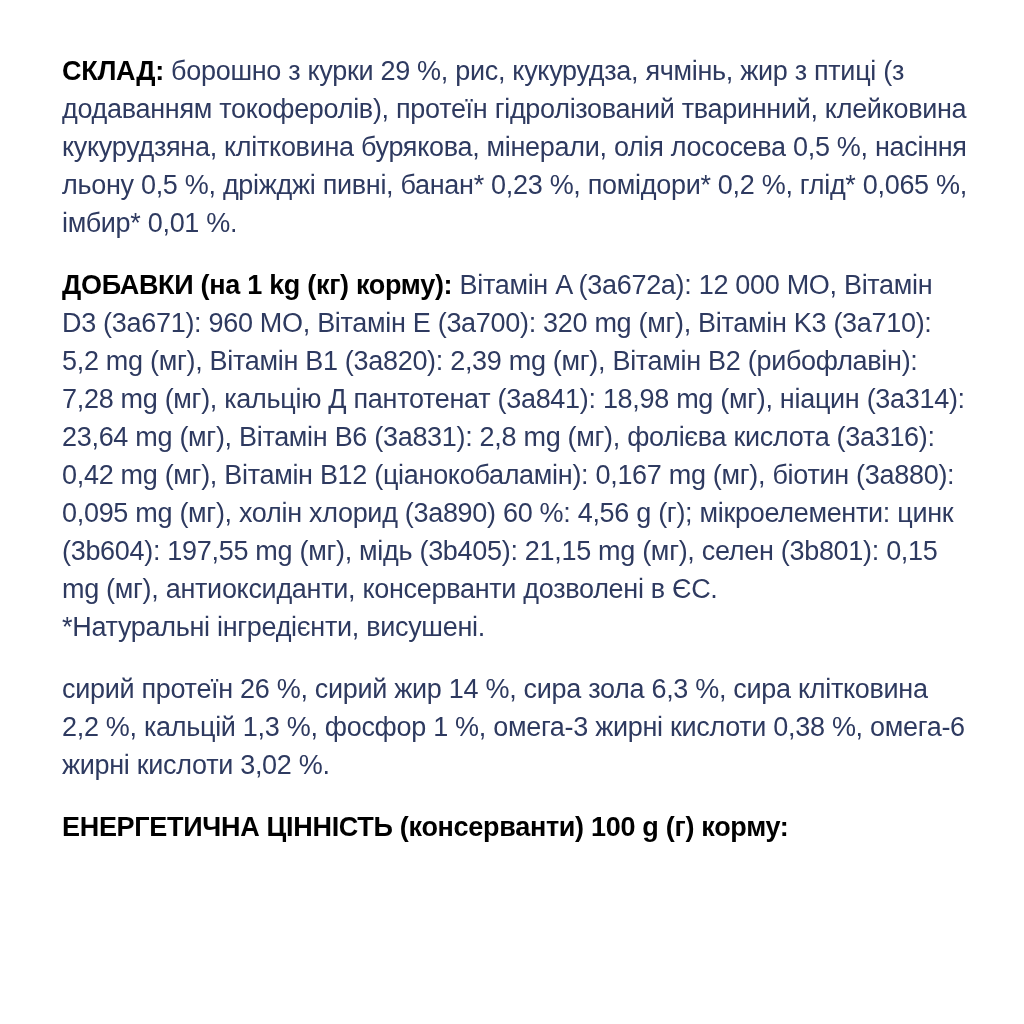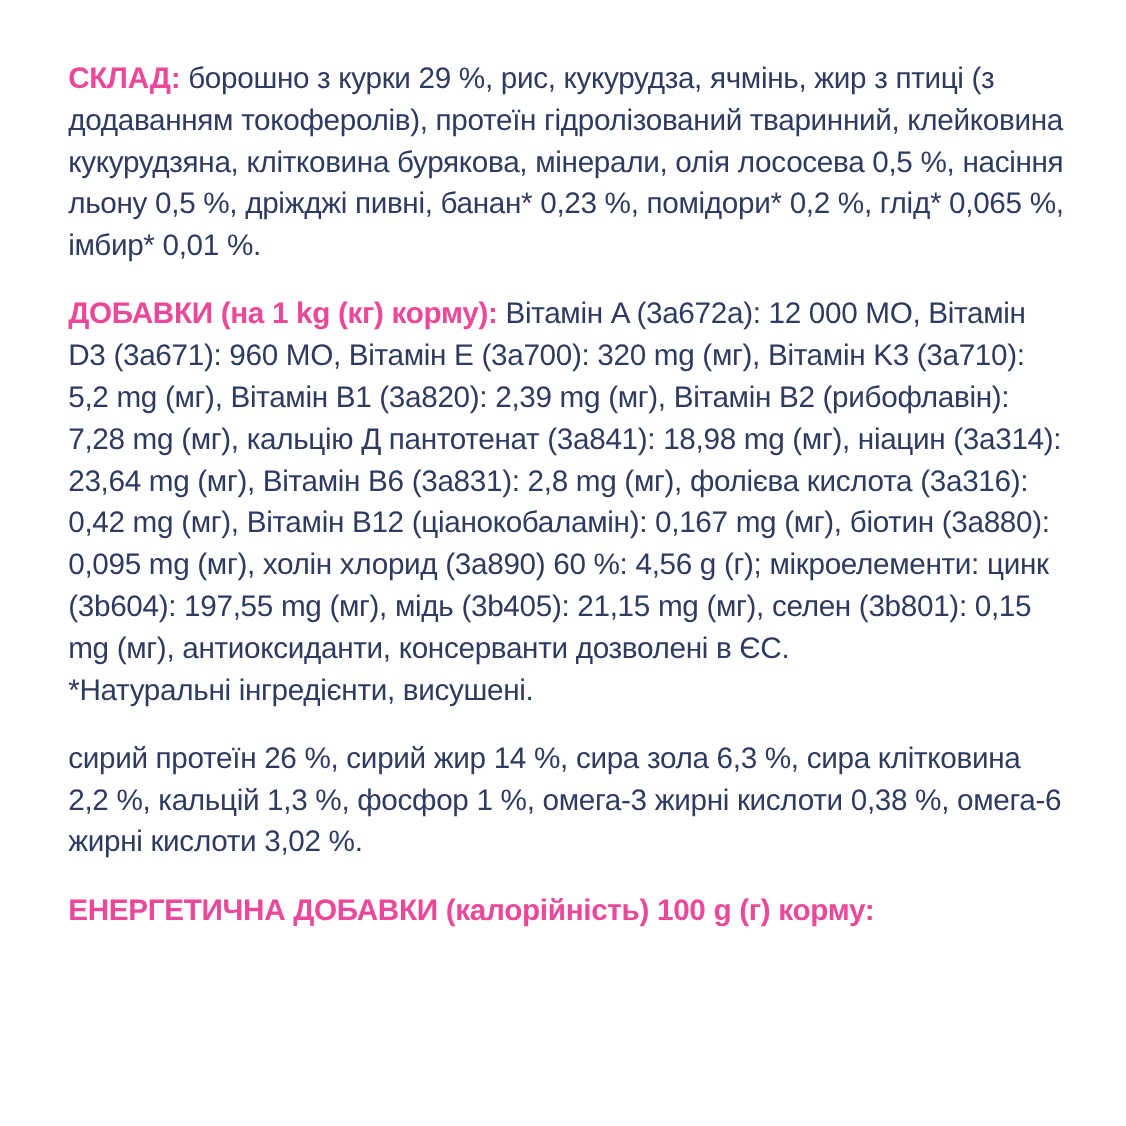--- a/index.html
+++ b/index.html
@@ -22,21 +22,21 @@
     font-size: 27px;
     line-height: 38px;
     letter-spacing: -0.3px;
     color: #2e3a60;
   }
   .para {
     margin: 0 0 24px 0;
   }
   .heading {
     font-weight: 700;
-    color: #ec4899;
+    color: #000000;
   }
   .block {
     display: block;
   }
 </style>
 </head>
 <body>
 
 <div class="page">
   <div class="label-text">
@@ -50,17 +50,17 @@
       <span class="heading">ДОБАВКИ (на 1 kg (кг) корму):</span>
       <span>Вітамін A (3a672a): 12 000 МО, Вітамін D3 (3a671): 960 МО, Вітамін E (3a700): 320 mg (мг), Вітамін K3 (3a710): 5,2 mg (мг), Вітамін B1 (3a820): 2,39 mg (мг), Вітамін B2 (рибофлавін): 7,28 mg (мг), кальцію Д пантотенат (3a841): 18,98 mg (мг), ніацин (3a314): 23,64 mg (мг), Вітамін B6 (3a831): 2,8 mg (мг), фолієва кислота (3a316): 0,42 mg (мг), Вітамін B12 (ціанокобаламін): 0,167 mg (мг), біотин (3a880): 0,095 mg (мг), холін хлорид (3a890) 60 %: 4,56 g (г); мікроелементи: цинк (3b604): 197,55 mg (мг), мідь (3b405): 21,15 mg (мг), селен (3b801): 0,15 mg (мг), антиоксиданти, консерванти дозволені в ЄС.</span>
       <span class="block">*Натуральні інгредієнти, висушені.</span>
     </p>
 
     <p class="para">
       <span>сирий протеїн 26 %, сирий жир 14 %, сира зола 6,3 %, сира клітковина 2,2 %, кальцій 1,3 %, фосфор 1 %, омега-3 жирні кислоти 0,38 %, омега-6 жирні кислоти 3,02 %.</span>
     </p>
 
     <p class="para">
-      <span class="heading block">ЕНЕРГЕТИЧНА ДОБАВКИ (калорійність) 100 g (г) корму:</span>
+      <span class="heading block">ЕНЕРГЕТИЧНА ЦІННІСТЬ (консерванти) 100 g (г) корму:</span>
     </p>
 
   </div>
 </div>
 
 </body></html>

